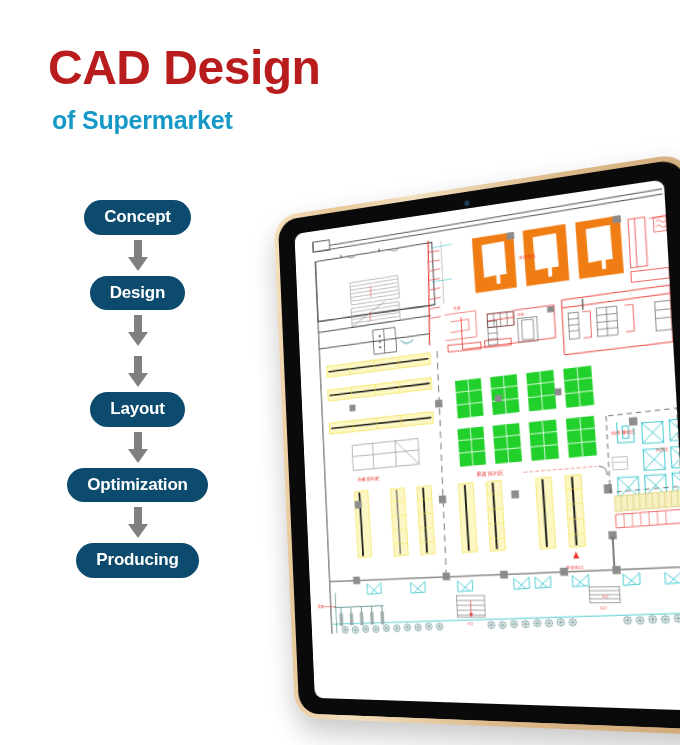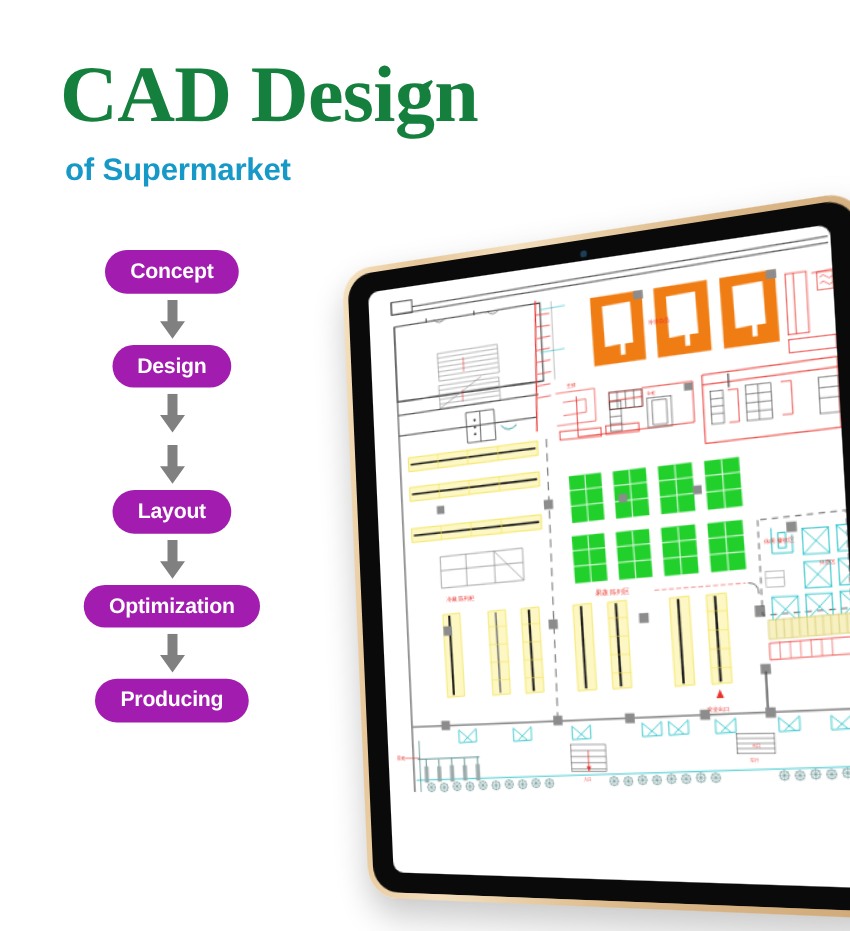--- a/index.html
+++ b/index.html
@@ -17,28 +17,27 @@
   }
 
   
   #heading-block {
     position: absolute;
     left: 48px;
     top: 44px;
     width: 430px;
   }
   #main-title {
-    font-size: 64px;
+    font-size: 48px;
     font-weight: bold;
-    color: #15803d;
+    color: #b91c1c;
     letter-spacing: -0.5px;
     line-height: 1.0;
     margin: 0;
     white-space: nowrap;
-    font-family: Liberation Serif, serif;
   }
   #sub-title {
     font-size: 25px;
     font-weight: bold;
     color: #1799c8;
     margin: 4px;
     margin-top: 14px;
     letter-spacing: -0.2px;
     white-space: nowrap;
   }
@@ -47,21 +46,21 @@
   #flow-chart {
     position: absolute;
     left: 30px;
     top: 200px;
     width: 215px;
     display: flex;
     flex-direction: column;
     align-items: center;
   }
   .flow-step {
-    background: #a21caf;
+    background: #0c4a6e;
     color: #ffffff;
     font-size: 17px;
     font-weight: bold;
     border-radius: 18px;
     padding: 7px 20px 8px 20px;
     text-align: center;
     line-height: 1.15;
     box-sizing: border-box;
     white-space: nowrap;
     letter-spacing: -0.2px;

